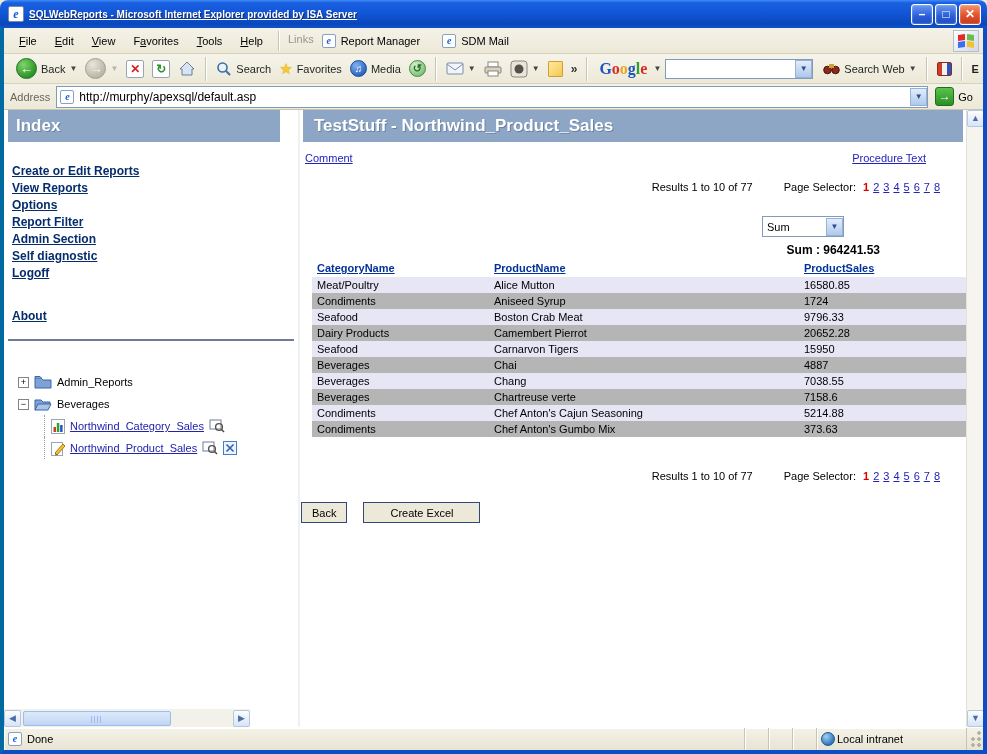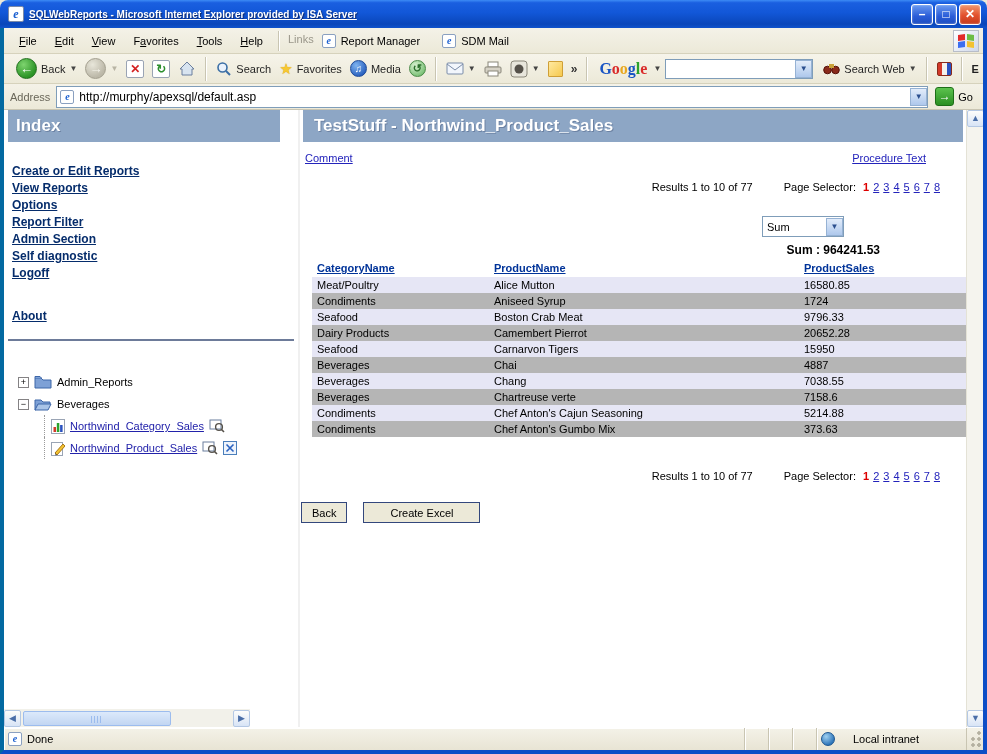--- a/index.html
+++ b/index.html
@@ -125,21 +125,21 @@
 
   .vscroll { width:17px; flex:none; background:#f5f4ee; display:flex; flex-direction:column; justify-content:space-between;
     border-left:1px solid #e4e2d6; }
 
   
   .statusbar { height:23px; flex:none; background:linear-gradient(180deg,#f4f2e8,#e8e4d4); border-top:1px solid #fff;
     display:flex; align-items:stretch; font-size:11px; }
   .spane { display:flex; align-items:center; padding:0 4px; border-right:1px solid #c9c5b2; box-shadow:inset 1px 1px 0 #fff; }
   .spane.main { flex:1; gap:5px; }
   .spane.spacer { width:24px; }
-  .spane.zone { width:150px; gap:18px; }
+  .spane.zone { width:150px; gap:2px; }
   .grip { width:16px; background:
     radial-gradient(circle at 12px 17px, #b4b0a0 1.5px, transparent 2px),
     radial-gradient(circle at 12px 11px, #b4b0a0 1.5px, transparent 2px),
     radial-gradient(circle at 12px 5px,  #b4b0a0 1.5px, transparent 2px),
     radial-gradient(circle at 6px 17px,  #b4b0a0 1.5px, transparent 2px),
     radial-gradient(circle at 6px 11px,  #b4b0a0 1.5px, transparent 2px),
     radial-gradient(circle at 12px 17px, #b4b0a0 1.5px, transparent 2px); }
   .globe { width:14px; height:14px; border-radius:50%; background:radial-gradient(circle at 35% 30%,#9fd0f0,#2a72b8 75%); border:1px solid #1d5690; }
   svg { display:block; }
 </style>

